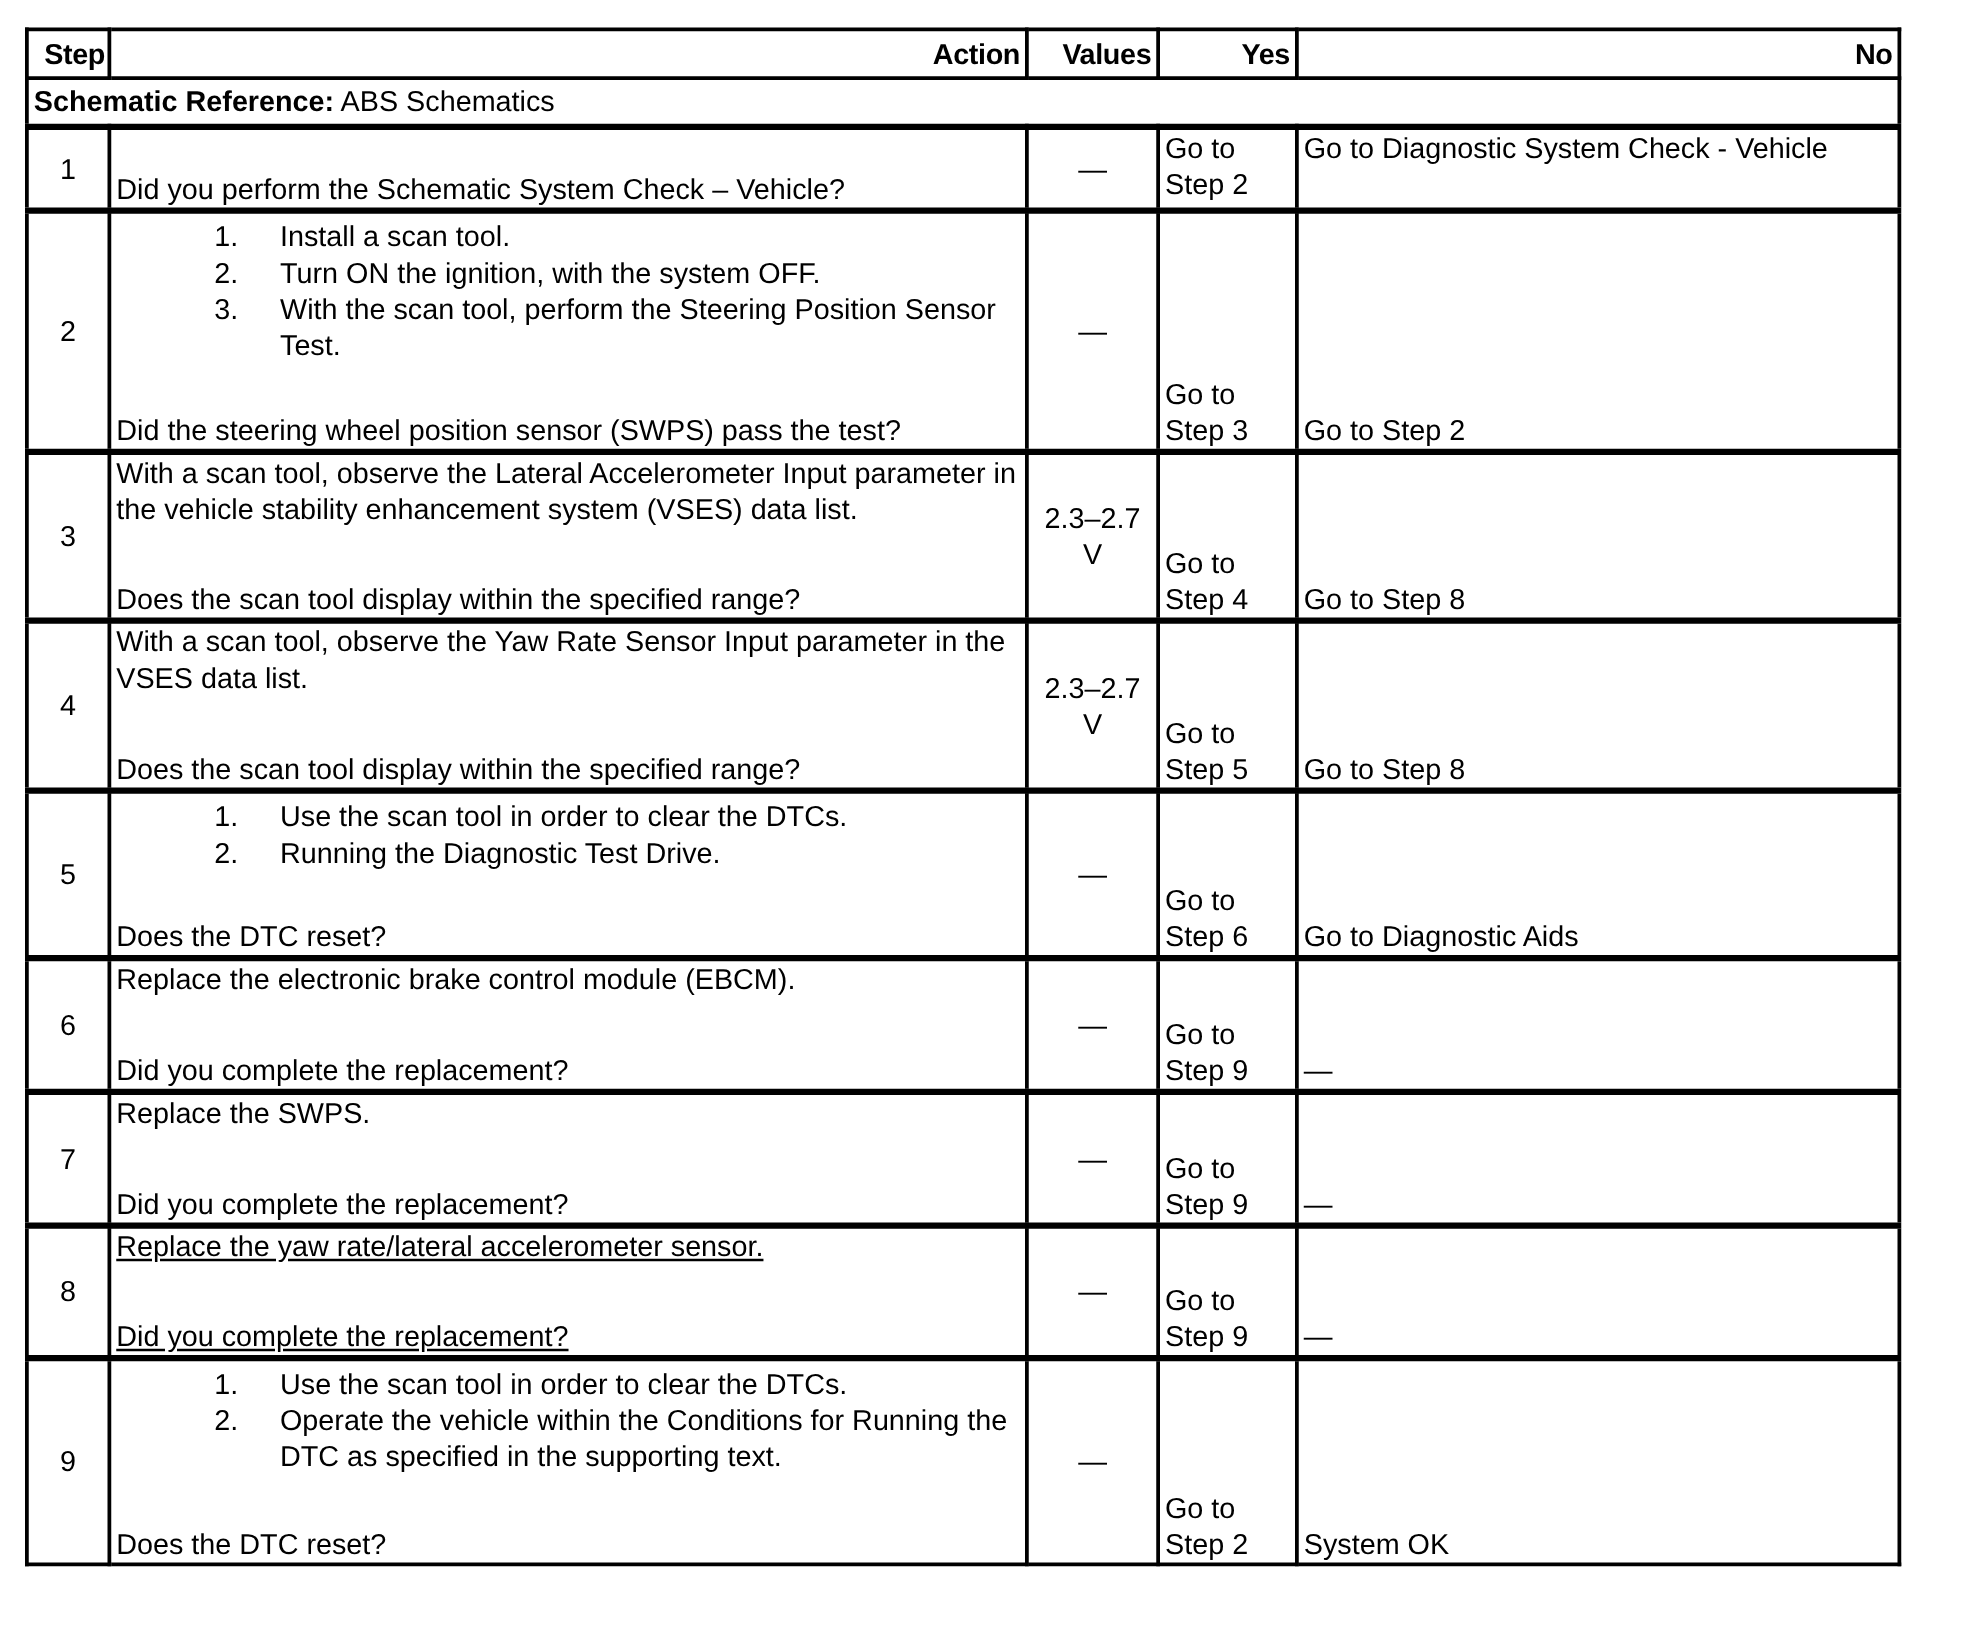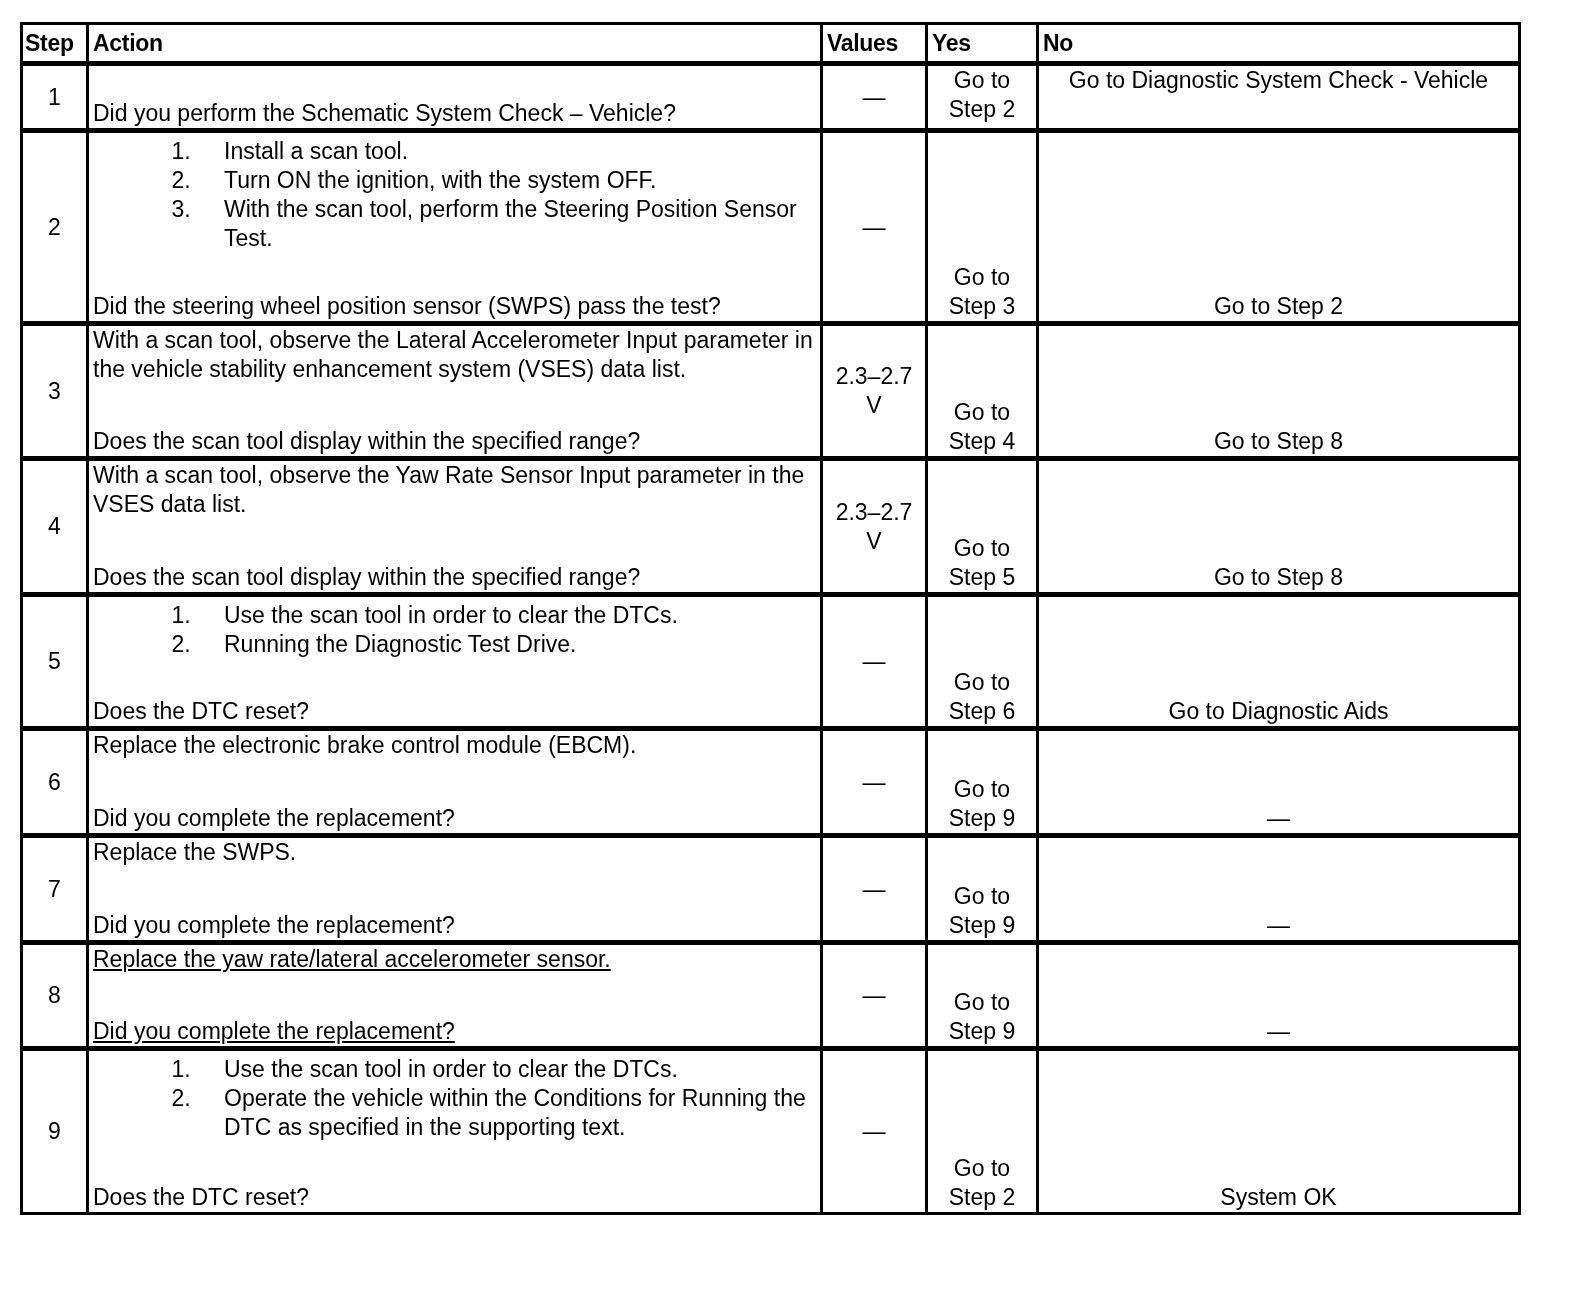--- a/index.html
+++ b/index.html
@@ -12,31 +12,31 @@
     font-size: 23px;
     line-height: 29px;
   }
   #diag-table td, #diag-table th {
     border: 3px solid #000;
     padding: 0 4px;
     vertical-align: top;
   }
   #diag-table th {
     font-weight: bold;
-    text-align: left;
+    text-align: right;
     vertical-align: middle;
     height: 36px;
     letter-spacing: -0.3px;
   }
   #diag-table tr.row { border-top: 5px solid #000; }
   .schem td { height: 35px; vertical-align: middle !important; }
   .schem b { font-weight: bold; }
   td.step-col { text-align: center; vertical-align: middle !important; }
   td.val-col { text-align: center; vertical-align: middle !important; }
-  td.yes-col, td.no-col { text-align: center; vertical-align: bottom !important; }
+  td.yes-col, td.no-col { text-align: left; vertical-align: bottom !important; }
   td.no-col.top { vertical-align: top !important; }
   td.yes-col.top { vertical-align: top !important; }
   .action-inner { display: flex; flex-direction: column; justify-content: space-between; height: 100%; }
   ol.steps { margin: 4px; padding-left: 100px; }
   ol.steps li { padding-left: 27px; }
   .question { margin-top: 0; }
 </style>
 </head>
 <body>
 
@@ -51,20 +51,26 @@
   <thead>
     <tr>
       <th style="padding:0 2px;">Step</th>
       <th>Action</th>
       <th>Values</th>
       <th>Yes</th>
       <th>No</th>
     </tr>
   </thead>
   <tbody id="tbody">
+    <tr class="schem">
+      <td colspan="5">
+        <b>Schematic Reference:</b>
+        <span>ABS Schematics</span>
+      </td>
+    </tr>
   <tr class="row" style="height: 62px;">
         <td class="step-col">1</td>
         <td style="height: 62px;">
           <div class="action-inner" style="min-height: 56px;">
             <div></div>
             <div class="question">Did you perform the Schematic System Check – Vehicle?</div>
           </div>
         </td>
         <td class="val-col">—</td>
         <td class="yes-col top">Go to Step 2</td>

